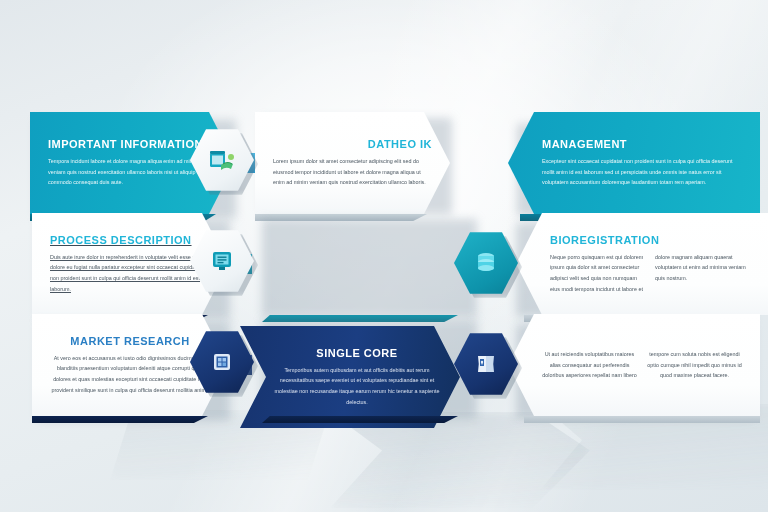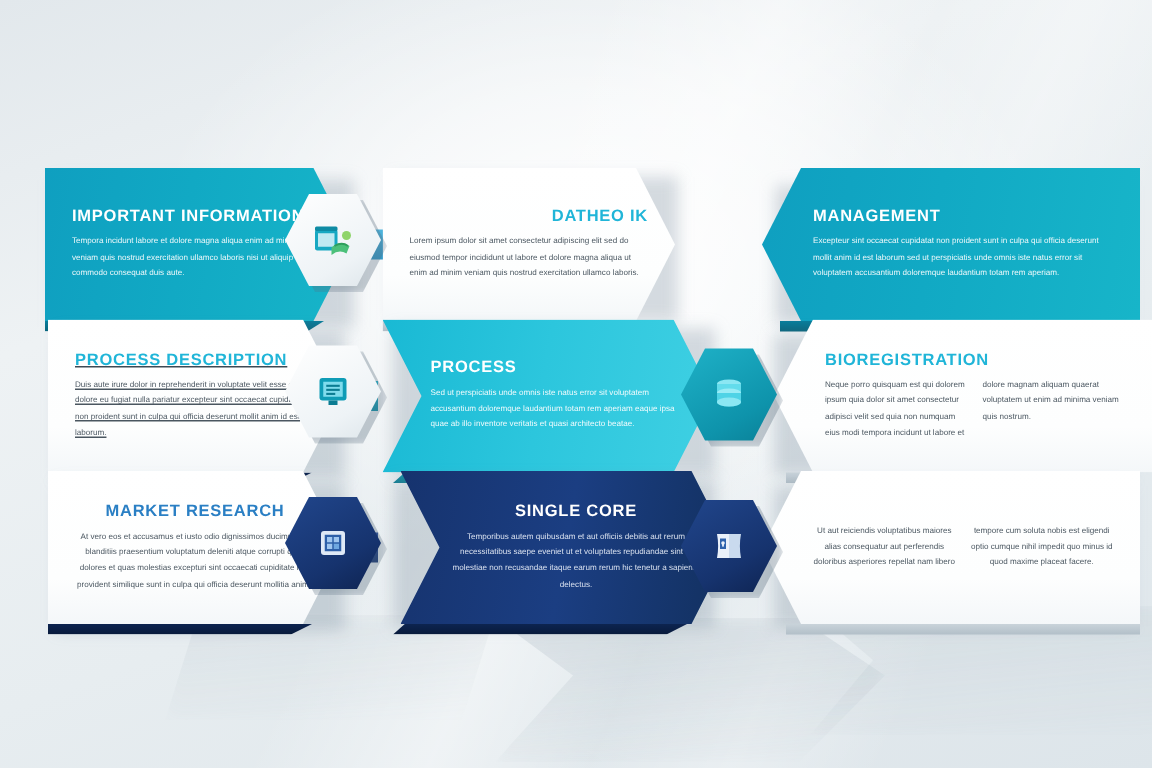--- a/index.html
+++ b/index.html
@@ -177,24 +177,20 @@
     <div class="panel fill-white arrow-r" style="left:32px;width:196px;text-decoration:underline;">
       <div class="ttl t-cyan">PROCESS DESCRIPTION</div>
       <div class="body">Duis aute irure dolor in reprehenderit in voluptate velit esse cillum dolore eu fugiat nulla pariatur excepteur sint occaecat cupidatat non proident sunt in culpa qui officia deserunt mollit anim id est laborum.</div>
     </div>
     <div class="lip lip-navy" style="left:32px;width:176px;clip-path:polygon(0 0,100% 0,92% 100%,0 100%);"></div>
 
     <div class="nub" style="left:226px;top:41px;background:linear-gradient(180deg,#21b7d0,#0e93ab);"></div>
 
     <div class="shade" style="left:262px;top:6px;width:215px;height:98px;"></div>
 
-    <div class="panel fill-cyan arrow-rl" style="left:255px;width:220px;padding-left:32px;">
-      <div class="ttl t-white">PROCESS</div>
-      <div class="body">Sed ut perspiciatis unde omnis iste natus error sit voluptatem accusantium doloremque laudantium totam rem aperiam eaque ipsa quae ab illo inventore veritatis et quasi architecto beatae.</div>
-    </div>
     <div class="lip lip-cyan" style="left:262px;width:196px;clip-path:polygon(4% 0,100% 0,93% 100%,0 100%);"></div>
 
     <div class="shade" style="left:516px;top:10px;width:238px;height:94px;"></div>
 
     <div class="panel fill-white arrow-l" style="left:516px;width:252px;padding-left:34px;">
       <div class="ttl t-cyan">BIOREGISTRATION</div>
       <div class="body two-col">Neque porro quisquam est qui dolorem ipsum quia dolor sit amet consectetur adipisci velit sed quia non numquam eius modi tempora incidunt ut labore et dolore magnam aliquam quaerat voluptatem ut enim ad minima veniam quis nostrum.</div>
     </div>
     <div class="lip lip-grey" style="left:524px;width:236px;"></div>
 
@@ -229,21 +225,21 @@
     <div class="panel fill-white arrow-r" style="left:32px;width:196px;">
       <div class="ttl t-blue">MARKET RESEARCH</div>
       <div class="body">At vero eos et accusamus et iusto odio dignissimos ducimus qui blanditiis praesentium voluptatum deleniti atque corrupti quos dolores et quas molestias excepturi sint occaecati cupiditate non provident similique sunt in culpa qui officia deserunt mollitia animi.</div>
     </div>
     <div class="lip lip-navy" style="left:32px;width:176px;clip-path:polygon(0 0,100% 0,92% 100%,0 100%);"></div>
 
     <div class="nub" style="left:226px;top:41px;background:linear-gradient(180deg,#23499a,#15336f);"></div>
 
     <div class="shade" style="left:262px;top:6px;width:215px;height:98px;"></div>
 
-    <div class="panel fill-navy arrow-rl" style="left:267px;width:220px;padding-left:32px;">
+    <div class="panel fill-navy arrow-rl" style="left:240px;width:220px;padding-left:32px;margin-top:12px;">
       <div class="ttl t-white">SINGLE CORE</div>
       <div class="body">Temporibus autem quibusdam et aut officiis debitis aut rerum necessitatibus saepe eveniet ut et voluptates repudiandae sint et molestiae non recusandae itaque earum rerum hic tenetur a sapiente delectus.</div>
     </div>
     <div class="lip lip-navy" style="left:262px;width:196px;clip-path:polygon(4% 0,100% 0,93% 100%,0 100%);"></div>
 
     <div class="shade" style="left:516px;top:10px;width:238px;height:94px;"></div>
 
     <div class="panel fill-white arrow-l" style="left:508px;width:252px;padding-left:34px;">
       <div class="body two-col">Ut aut reiciendis voluptatibus maiores alias consequatur aut perferendis doloribus asperiores repellat nam libero tempore cum soluta nobis est eligendi optio cumque nihil impedit quo minus id quod maxime placeat facere.</div>
     </div>

